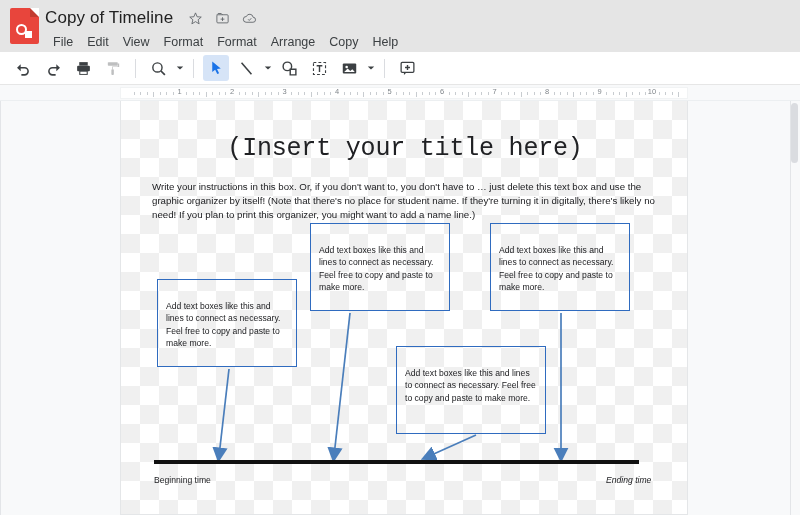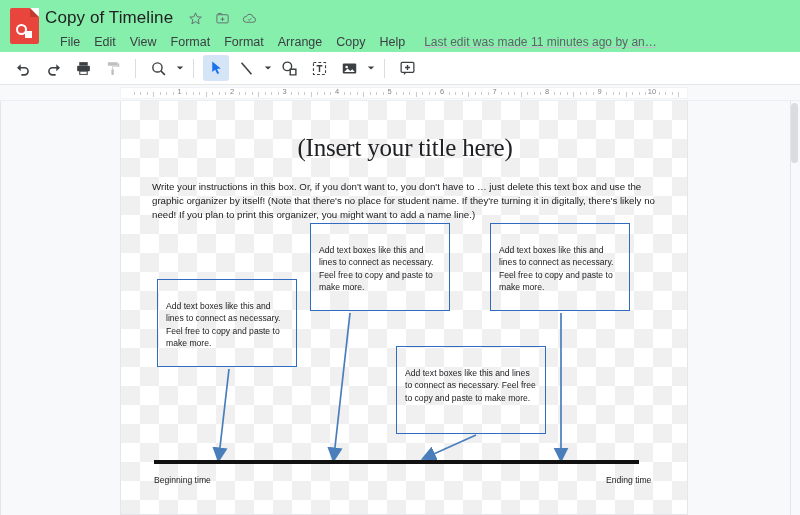--- a/index.html
+++ b/index.html
@@ -7,21 +7,21 @@
     width: 800px; height: 515px;
     overflow: hidden;
     background: #fff;
     font-family: "Liberation Sans", sans-serif;
   }
 
   
   .header {
     position: relative;
     height: 52px;
-    background: #86efac;
+    background: #e5e5e5;
     display: flex;
     align-items: flex-start;
     padding: 4px 0 0 0;
   }
   .app-logo {
     width: 29px; height: 36px;
     margin: 4px 6px 0 10px;
     background: #e8453c;
     border-radius: 2px;
     position: relative;
@@ -72,21 +72,21 @@
     margin-top: 1px;
   }
   .menu-item {
     font-size: 12.5px;
     color: #3c4043;
     padding: 2px 7px;
     border-radius: 3px;
     cursor: default;
     white-space: nowrap;
   }
-  .menu-item:first-child { margin-left: 8px; }
+  .menu-item:first-child { margin-left: 1px; }
   .last-edit {
     font-size: 12px;
     color: #5f6368;
     margin-left: 12px;
     text-decoration: underline;
     text-decoration-color: #bdc1c6;
     white-space: nowrap;
   }
 
   .header-right {
@@ -226,21 +226,21 @@
     overflow: hidden;
   }
 
   .slide-title {
     position: absolute;
     left: 30px; top: 33px;
     width: 508px;
     text-align: center;
     font-size: 25px;
     color: #202124;
-    font-family: Liberation Serif, serif;
+    font-family: Liberation Mono, monospace;
     letter-spacing: -0.2px;
   }
   .slide-instructions {
     position: absolute;
     left: 31px; top: 79px;
     width: 512px;
     font-size: 9.7px;
     line-height: 14.2px;
     color: #202124;
     font-family: "Liberation Sans", sans-serif;
@@ -310,21 +310,20 @@
 
     <div class="menu-row">
       <span class="menu-item">File</span>
       <span class="menu-item">Edit</span>
       <span class="menu-item">View</span>
       <span class="menu-item">Format</span>
       <span class="menu-item">Format</span>
       <span class="menu-item">Arrange</span>
       <span class="menu-item">Copy</span>
       <span class="menu-item">Help</span>
-      <span class="last-edit">Last edit was made 11 minutes ago by an…</span>
     </div>
   </div>
 
 </div>
 
 <div class="toolbar">
   <div class="tb">
     <svg viewBox="0 0 24 24">
         <path d="M4 11h9.5a5 5 0 0 1 0 10H9" fill="none" stroke="#3c4043" stroke-width="2.2"></path>
         <path d="M8 6L3 11l5 5z" fill="#3c4043"></path>
@@ -536,16 +535,16 @@
 
     <div id="tbox-layer">
         <div class="tbox" style="left: 189px; top: 122px; width: 140px; height: 88px; border-color: rgb(47, 107, 191);">Add text boxes like this and lines to connect as necessary. Feel free to copy and paste to make more.</div>
         <div class="tbox" style="left: 369px; top: 122px; width: 140px; height: 88px; border-color: rgb(47, 107, 191);">Add text boxes like this and lines to connect as necessary. Feel free to copy and paste to make more.</div>
         <div class="tbox" style="left: 36px; top: 178px; width: 140px; height: 88px; border-color: rgb(47, 107, 191);">Add text boxes like this and lines to connect as necessary. Feel free to copy and paste to make more.</div>
         <div class="tbox" style="left: 275px; top: 245px; width: 150px; height: 88px; border-color: rgb(47, 107, 191);">Add text boxes like this and lines to connect as necessary. Feel free to copy and paste to make more.</div>
       </div>
 
     <div class="timeline"></div>
     <div class="time-label" style="left:33px; top:374px;">Beginning time</div>
-    <div class="time-label" style="left:485px; top:374px;">Ending time</div>
+    <div class="time-label" style="left:485px; top:374px;font-style:italic;">Ending time</div>
   </div>
 
 </div>
 
 </body></html>

